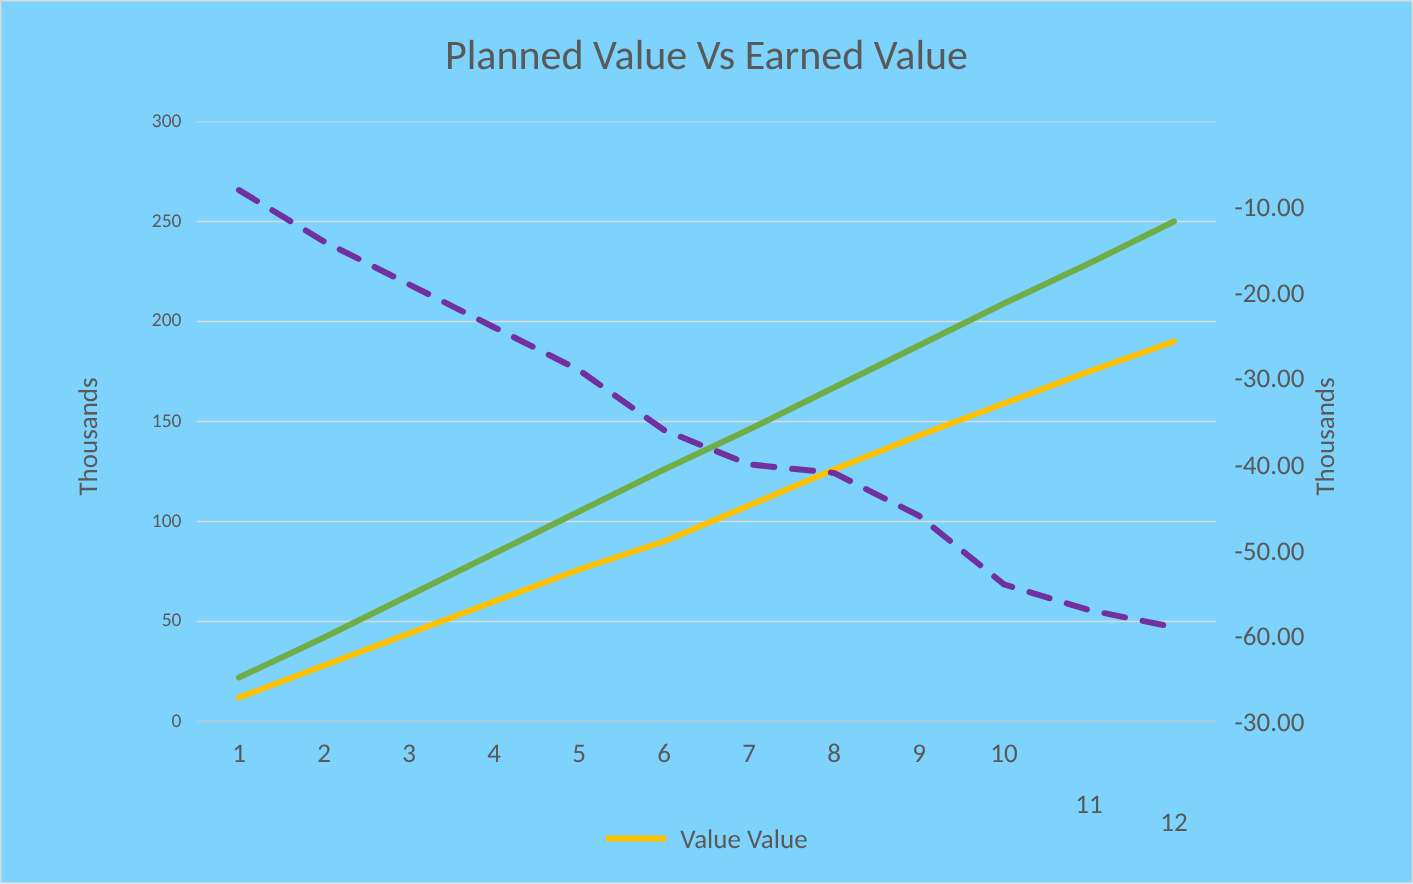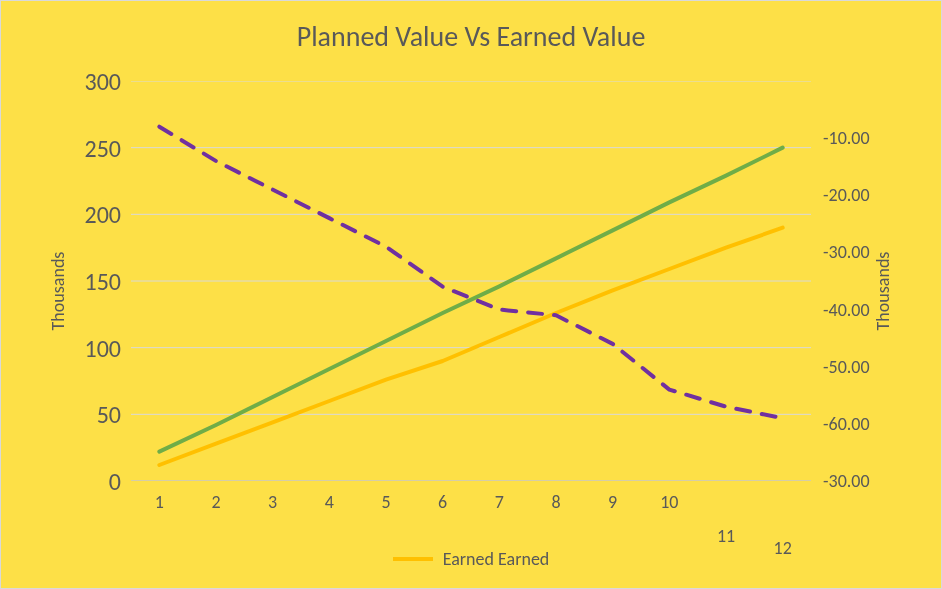--- a/index.html
+++ b/index.html
@@ -10,21 +10,21 @@
     font-family: "Calibri", "Segoe UI", Arial, sans-serif;
     color: #595959;
     background: #ffffff;
   }
   .chart-outer {
     box-sizing: border-box;
     width: 942px;
     height: 589px;
     border: 1px solid #d9d9d9;
     position: relative;
-    background: #fde047;
+    background: #7dd3fc;
   }
   .chart-title {
     position: absolute;
     top: 18px;
     left: 0;
     width: 100%;
     text-align: center;
     font-size: 28px;
     color: #595959;
   }
@@ -53,21 +53,21 @@
     width: 680px;
     height: 400px;
   }
   .plot svg {
     display: block;
   }
   .y-tick-label-left {
     position: absolute;
     text-align: right;
     width: 50px;
-    font-size: 24px;
+    font-size: 13px;
     color: #595959;
     transform: translateY(-50%);
   }
   .y-tick-label-right {
     position: absolute;
     text-align: left;
     width: 70px;
     font-size: 18px;
     color: #595959;
     transform: translateY(-50%);
@@ -171,17 +171,17 @@
       <div class="x-tick-label" style="left: 555px; top: 490px;">8</div>
       <div class="x-tick-label" style="left: 611.667px; top: 490px;">9</div>
       <div class="x-tick-label" style="left: 668.333px; top: 490px;">10</div>
       <div class="x-tick-label" style="left: 725px; top: 510px; margin-top: 14px;">11</div>
       <div class="x-tick-label" style="left: 781.667px; top: 516px; margin-top: 20px;">12</div>
     </div>
 
   <div class="legend">
     <div class="legend-item">
       <div class="legend-swatch ev"></div>
-      <span>Earned Earned</span>
+      <span>Value Value</span>
     </div>
   </div>
 
 </div>
 
 </body></html>

